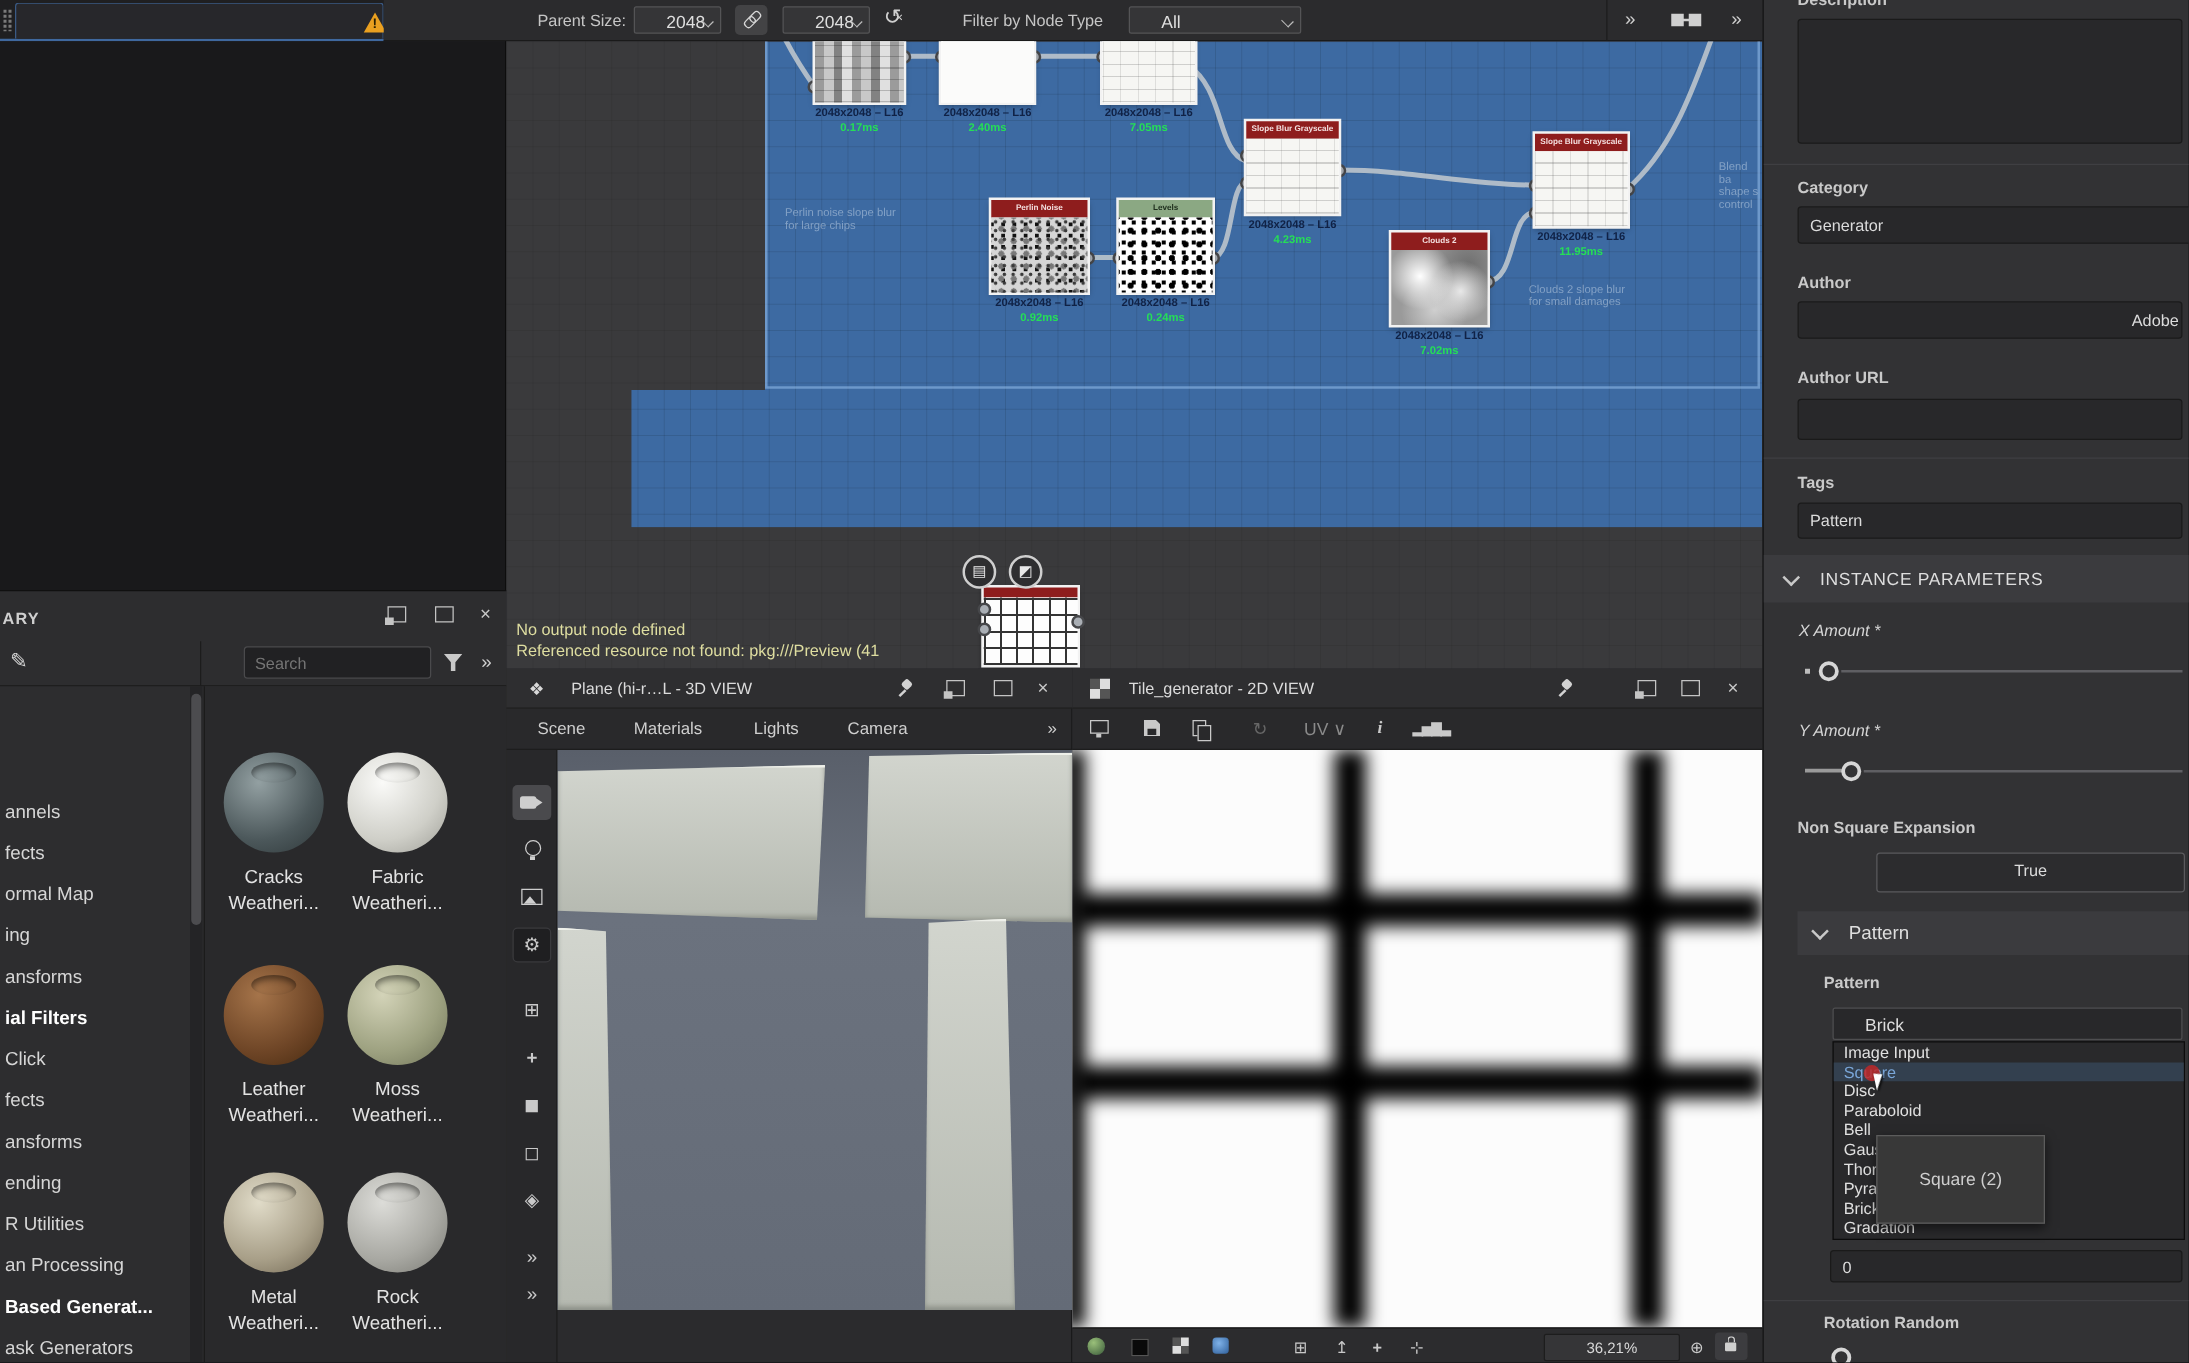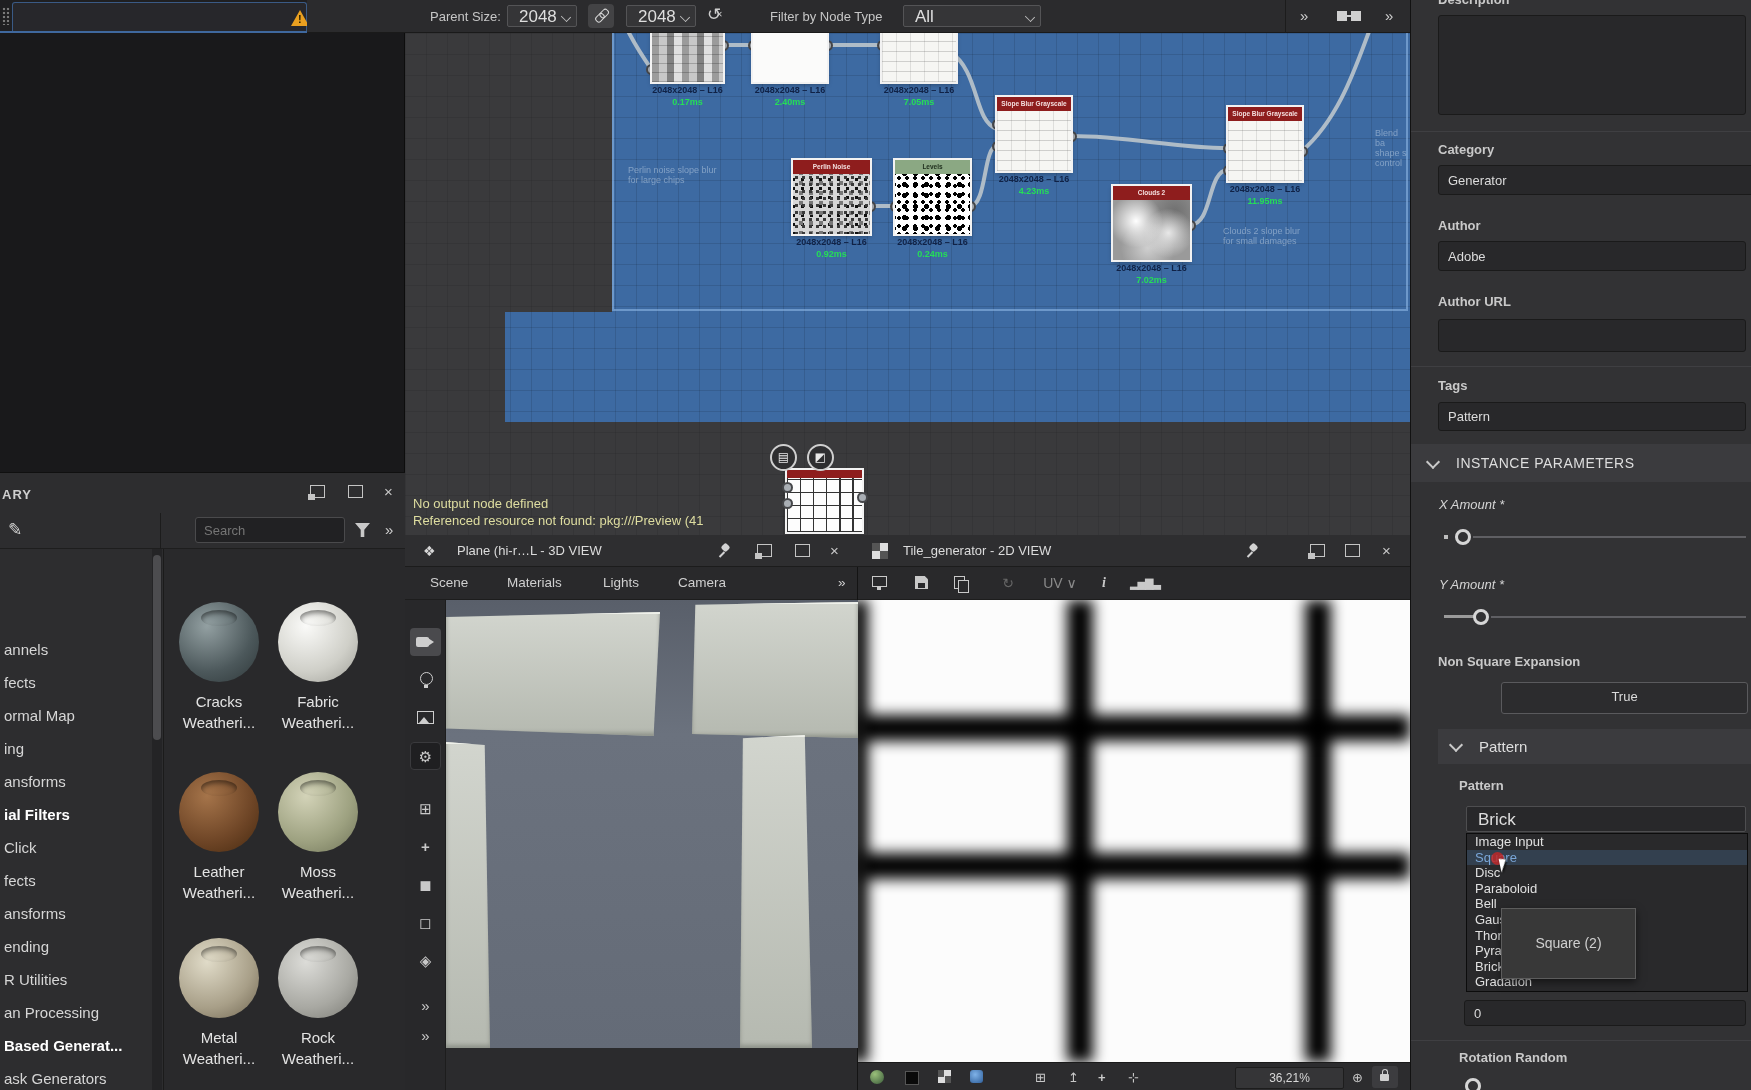--- a/index.html
+++ b/index.html
@@ -10,21 +10,21 @@
   .tabbar{left:0;top:0;width:307px;height:33px;background:#1f1f21;border-bottom:2px solid #3f689e;box-sizing:border-box;}
   .grip{left:2px;top:7px;width:8px;height:18px;background:radial-gradient(circle,#7a7a7a 1.2px,transparent 1.6px) 0 0/4px 4px;}
   .tab{left:12px;top:2px;width:293px;height:28px;background:#27272b;border:1px solid #3a5a85;border-bottom:none;border-radius:3px 3px 0 0;}
   .tab-label{left:24px;top:8px;font-size:13px;color:#e2e2e2;margin-top:48px;}
   .warn{left:278px;top:7px;width:18px;height:16px;}
   .warn .tri{position:absolute;left:0;top:0;width:0;height:0;border-left:9px solid transparent;border-right:9px solid transparent;border-bottom:16px solid #eaa020;}
   .warn .bang{position:absolute;left:7px;top:3px;font-size:11px;font-weight:bold;color:#2c2000;}
   
   .gtoolbar{left:307px;top:0;width:1103px;height:33px;background:#2b2b2d;border-bottom:1px solid #1a1a1a;box-sizing:border-box;font-size:13px;}
   .tlabel{top:9px;color:#c6c6c6;}
-  .combo{height:22px;background:#353537;border:1px solid #545456;border-radius:2px;color:#dedede;font-size:17px;line-height:22px;padding-left:11px;box-sizing:border-box;}
+  .combo{height:22px;background:#353537;border:1px solid #545456;border-radius:2px;color:#dedede;font-size:14px;line-height:22px;padding-left:25px;box-sizing:border-box;}
   .chev{position:absolute;right:6px;top:7px;width:7px;height:7px;border-right:1.6px solid #bdbdbd;border-bottom:1.6px solid #bdbdbd;transform:rotate(45deg) scale(1,.8);}
   .toolbtn{width:26px;height:24px;background:#434345;border-radius:4px;top:4px;}
   .chain{position:absolute;left:6px;top:5px;width:14px;height:14px;transform:rotate(-45deg);}
   .chain:before,.chain:after{content:"";position:absolute;width:8px;height:5px;border:1.7px solid #d6d6d6;border-radius:3px;}
   .chain:before{left:0;top:4px;}.chain:after{left:6px;top:4px;}
   .reset{font-size:17px;color:#cfcfcf;top:4px;}
   .reset .rx{position:absolute;left:9px;top:6px;font-size:8px;}
   .dsep{width:1px;background:#1c1c1c;top:0;height:33px;}
   .chevs{color:#cfcfcf;font-size:15px;top:7px;}
   .nodeglyph{top:8px;width:30px;height:16px;}
@@ -481,21 +481,21 @@
 
   <div class="abs rp">
     <div class="abs rlabel" style="left:27px;top:-8px;">Description</div>
     <textarea class="abs rinput" style="left: 27px; top: 15px; width: 308px; height: 100px; resize: none;"></textarea>
     <div class="abs rsep" style="top:131px;"></div>
 
     <div class="abs rlabel" style="left:27px;top:142px;">Category</div>
     <input class="abs rinput" style="left: 27px; top: 165px; width: 332px; height: 30px;" value="Generator">
 
     <div class="abs rlabel" style="left:27px;top:218px;">Author</div>
-    <input class="abs rinput" style="left: 27px; top: 241px; width: 308px; height: 30px;" value="Adobe">
+    <input class="abs rinput" style="left: 27px; top: 241px; width: 308px; height: 30px; text-align: right;" value="Adobe">
 
     <div class="abs rlabel" style="left:27px;top:294px;">Author URL</div>
     <input class="abs rinput" style="left: 27px; top: 319px; width: 308px; height: 33px;" value="">
     <div class="abs rsep" style="top:366px;"></div>
 
     <div class="abs rlabel" style="left:27px;top:378px;">Tags</div>
     <input class="abs rinput" style="left: 27px; top: 402px; width: 308px; height: 29px;" value="Pattern">
 
     <div class="abs secbar" style="left:0;top:444px;width:341px;height:38px;">
       <span class="seccar" style="left:17px;top:13px;"></span>

